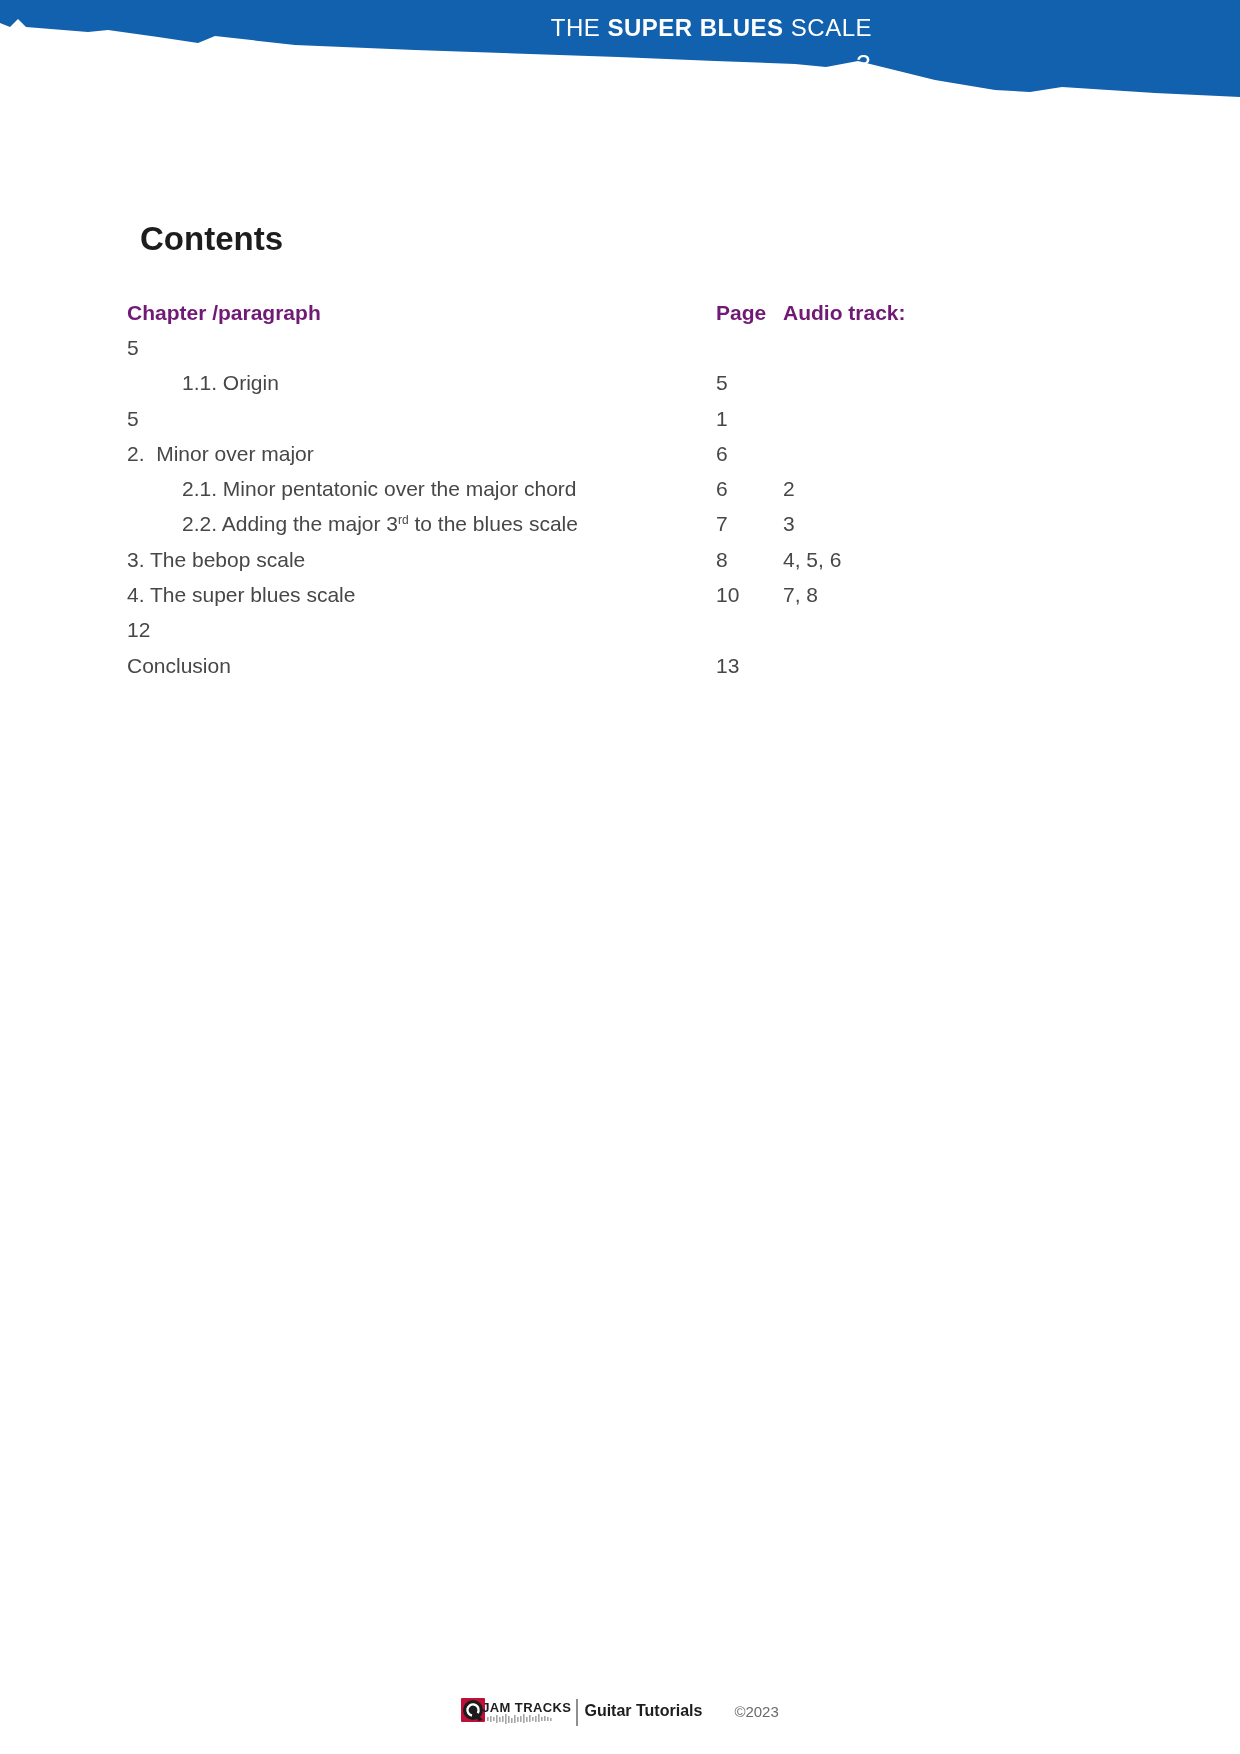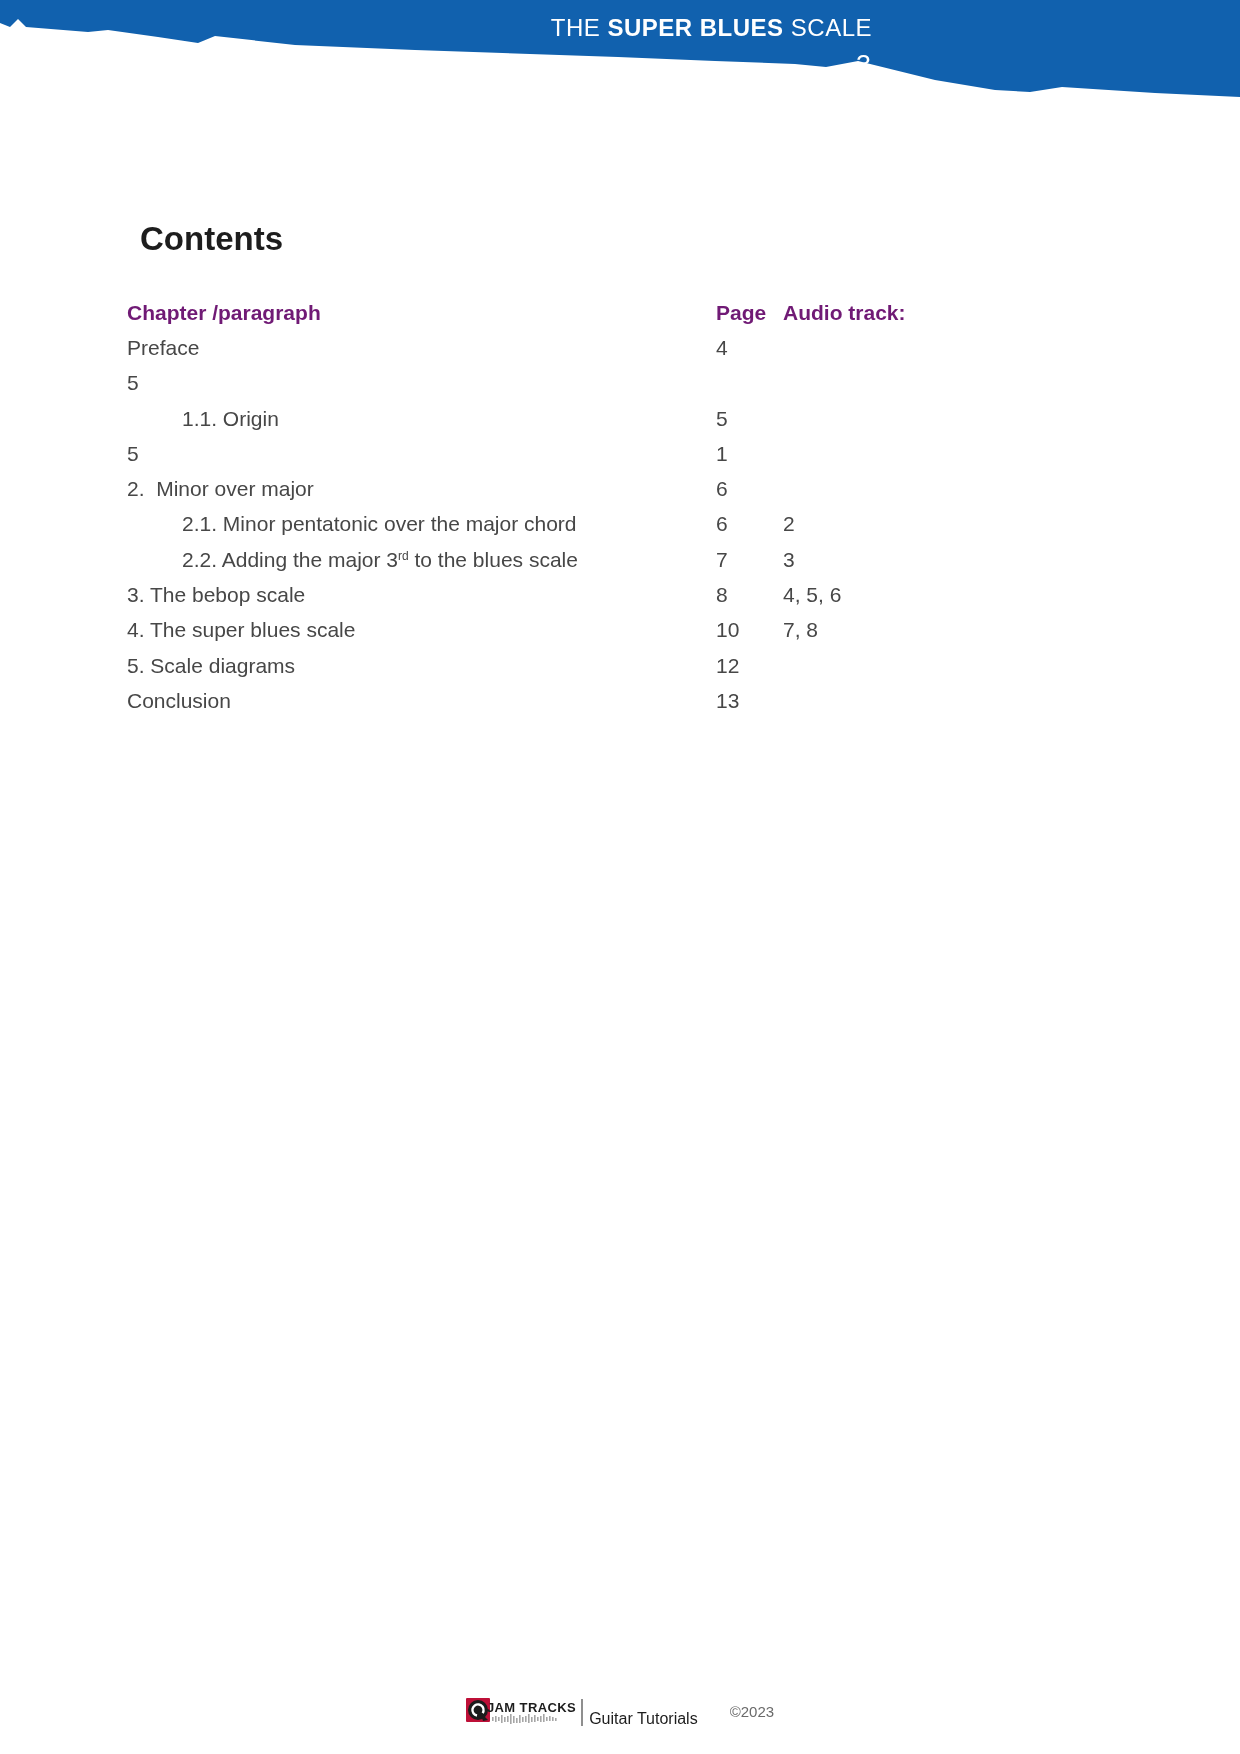--- a/index.html
+++ b/index.html
@@ -56,21 +56,21 @@
     flex:0 0 auto;
   }
   .brand-col{display:flex;flex-direction:column;margin-left:-3px;margin-top:2px;}
   .brand-name{
     font-size:13px;font-weight:700;letter-spacing:.4px;color:#1d1d1d;white-space:nowrap;
   }
   .brand-wave{margin-top:-1px;margin-left:5px;}
   .footer-divider{
     width:2px;height:27px;background:#8f8f8f;margin:1px 6px 0 5px;flex:0 0 auto;
   }
-  .tagline{font-size:16px;font-weight:400;color:#1d1d1d;margin-top:12px;white-space:nowrap;}
+  .tagline{font-size:16px;font-weight:700;color:#1d1d1d;margin-top:4px;white-space:nowrap;}
   .copyright{font-size:15px;color:#6a6a6a;margin-left:32px;margin-top:5px;white-space:nowrap;}
 </style>
 </head>
 <body>
 
 <div class="page">
 
   <div class="header-band">
     <svg width="1240" height="105" viewBox="0 0 1240 105">
       <polygon id="band-poly" fill="#1161AE" points="
@@ -85,25 +85,20 @@
 
   <div class="contents-heading">Contents</div>
 
   <div class="toc">
     <div class="toc-row head">
       <div class="toc-label">Chapter /paragraph</div>
       <div class="toc-page">Page</div>
       <div class="toc-audio">Audio track:</div>
     </div>
     <div id="toc-rows">
-        <div class="toc-row">
-          <div class="toc-label">Preface</div>
-          <div class="toc-page">4</div>
-          <div class="toc-audio"></div>
-        </div>
         <div class="toc-row">
           <div class="toc-page">5</div>
           <div class="toc-audio"></div>
         </div>
         <div class="toc-row">
           <div class="toc-label indent">1.1. Origin</div>
           <div class="toc-page">5</div>
           <div class="toc-audio"></div>
         </div>
         <div class="toc-row">
@@ -129,21 +124,20 @@
           <div class="toc-label">3. The bebop scale</div>
           <div class="toc-page">8</div>
           <div class="toc-audio">4, 5, 6</div>
         </div>
         <div class="toc-row">
           <div class="toc-label">4. The super blues scale</div>
           <div class="toc-page">10</div>
           <div class="toc-audio">7, 8</div>
         </div>
         <div class="toc-row">
-          <div class="toc-label">5. Scale diagrams</div>
           <div class="toc-page">12</div>
           <div class="toc-audio"></div>
         </div>
         <div class="toc-row">
           <div class="toc-label">Conclusion</div>
           <div class="toc-page">13</div>
           <div class="toc-audio"></div>
         </div>
       </div>
   </div>

